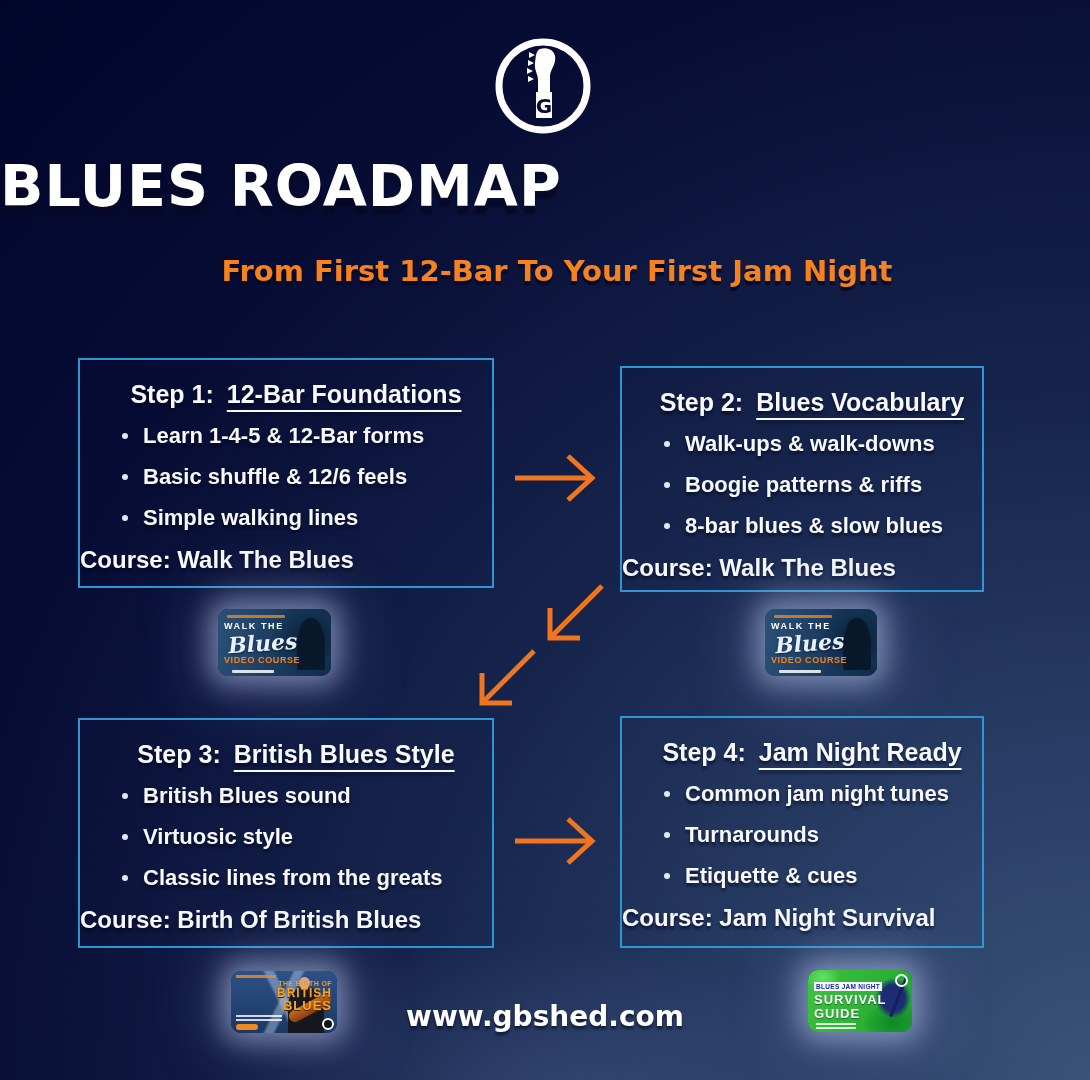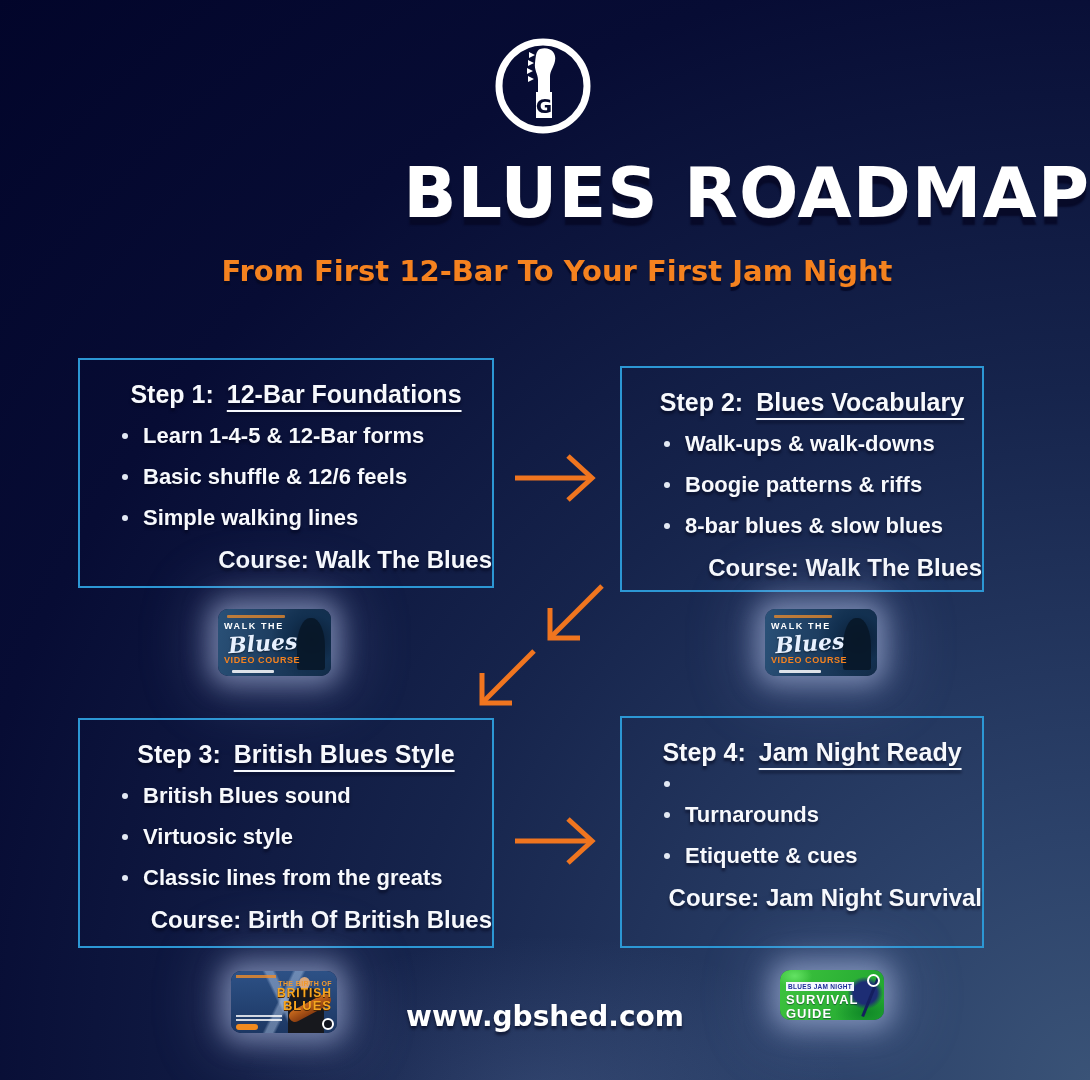--- a/index.html
+++ b/index.html
@@ -10,22 +10,22 @@
     background:
       radial-gradient(40% 22% at 50% 102%, rgba(130,160,210,0.20), rgba(130,160,210,0) 70%),
       radial-gradient(142% 142% at 100% 100%, #3a5377 0%, #2c426a 16%, #16244c 45%, #070c34 74%, #02052a 100%);
   }
 
   
   .logo { position:absolute; left:493px; top:36px; width:100px; height:100px; }
 
   
   .title {
-    position:absolute; left:0; right:0; top:158px; text-align:right;
-    font-family:"DejaVu Sans", sans-serif; font-weight:bold; font-size:70px;
+    position:absolute; left:0; right:0; top:158px; text-align:left;
+    font-family:"DejaVu Sans", sans-serif; font-weight:bold; font-size:57px;
     color:#ffffff; letter-spacing:1px; line-height:1;
     text-shadow:0 8px 2px rgba(6,9,38,0.92);
   }
   .subtitle {
     position:absolute; left:0; right:0; top:254px; text-align:center;
     font-family:"DejaVu Sans", sans-serif; font-weight:bold; font-size:29px;
     color:#f5821f; text-shadow:0 4px 1px rgba(6,9,38,0.9);margin-left:24px;
   }
 
   
@@ -36,21 +36,21 @@
   .box1 { left:78px;  top:358px; width:416px; height:230px; }
   .box2 { left:620px; top:366px; width:364px; height:226px; }
   .box3 { left:78px;  top:718px; width:416px; height:230px; }
   .box4 { left:620px; top:716px; width:364px; height:232px; }
   .heading { margin-top:20px; text-align:center; font-size:25px; white-space:nowrap;padding-left:20px; }
   .step-label { margin-right:13px; }
   .step-title { text-decoration:underline; text-underline-offset:7px; text-decoration-thickness:2px; }
   .bullets { margin:14px 0 0 0; padding-left:42px; }
   .bullet-row { display:flex; align-items:center; font-size:22px; margin-bottom:15px; white-space:nowrap; }
   .bullet-dot { width:6px; height:6px; border-radius:50%; background:#e3e9f4; margin-right:15px; flex:none; }
-  .course { text-align:right; font-size:24px; margin-top:1px; white-space:nowrap; }
+  .course { text-align:left; font-size:24px; margin-top:1px; white-space:nowrap; }
 
   
   .arrow { position:absolute; }
   .arrow line, .arrow polyline { stroke:#f0751f; stroke-width:5; fill:none; }
   .arr1 { left:512px; top:448px; }
   .arr2 { left:538px; top:578px; }
   .arr3 { left:472px; top:643px; }
   .arr4 { left:512px; top:811px; }
 
   
@@ -92,21 +92,21 @@
     background:linear-gradient(#c96a1d, #8a3d10); border-radius:6px; transform:rotate(-28deg); }
   .bobb-fine { width:40px; height:2.5px; background:rgba(240,140,40,0.8); position:relative; }
   .bobb-kicker { position:relative; color:#f29a2e; font-size:7px; font-weight:bold; letter-spacing:0.4px; margin-top:2px; }
   .bobb-t1 { position:relative; color:#f7a61f; font-size:12px; font-weight:bold; letter-spacing:1px; line-height:1.05; text-shadow:0 1px 0 #4a2506; }
   .bobb-t2 { position:relative; color:#f7a61f; font-size:13px; font-weight:bold; letter-spacing:1px; line-height:1.0; text-shadow:0 1px 0 #4a2506; }
   .bobb-line { position:relative; width:46px; height:2px; background:rgba(255,255,255,0.8); margin-top:2.5px; }
   .bobb-btn { position:relative; width:22px; height:6px; background:#f08a1e; border-radius:3px; margin-top:3px; }
   .bobb-badge { position:absolute; right:3px; bottom:3px; width:12px; height:12px; border:2px solid #fff; border-radius:50%; background:#10131d; }
 
   
-  .jnsg { left:780px; top:970px; width:104px; height:50px; padding:5px 6px;
+  .jnsg { left:808px; top:970px; width:104px; height:62px; padding:5px 6px;
     background:
       radial-gradient(26% 36% at 14% 12%, #63e263 0%, rgba(99,226,99,0) 65%),
       radial-gradient(42% 52% at 82% 85%, #0f8727 0%, rgba(15,135,39,0) 70%),
       linear-gradient(115deg, #3ec43e, #1fa42f);
   }
   .jnsg-sil { position:absolute; right:-4px; top:2px; width:58%; height:100%;
     background:radial-gradient(closest-side at 62% 42%, #1d2d74 0%, #1d2d74 52%, rgba(29,45,116,0) 78%); }
   .jnsg-neck { position:absolute; right:12px; top:6px; width:3px; height:42px; background:#141f5e; transform:rotate(22deg); }
   .jnsg-badge { position:absolute; right:4px; top:4px; width:13px; height:13px; border:2px solid #fff; border-radius:50%; }
   .jnsg-kicker { position:relative; display:inline-block; background:#f4f8ff; color:#1d2d9a;
@@ -203,20 +203,21 @@
     <div class="course">Course: Birth Of British Blues</div>
   </div>
 
   <div class="box box4">
     <div class="heading">
       <span class="step-label">Step 4:</span><span class="step-title">Jam Night Ready</span>
     </div>
     <div class="bullets">
       <div class="bullet-row">
           <span class="bullet-dot"></span>
+          <span>Common jam night tunes</span>
         </div>
       <div class="bullet-row">
           <span class="bullet-dot"></span>
           <span>Turnarounds</span>
         </div>
       <div class="bullet-row">
           <span class="bullet-dot"></span>
           <span>Etiquette &amp; cues</span>
         </div>
     </div>

